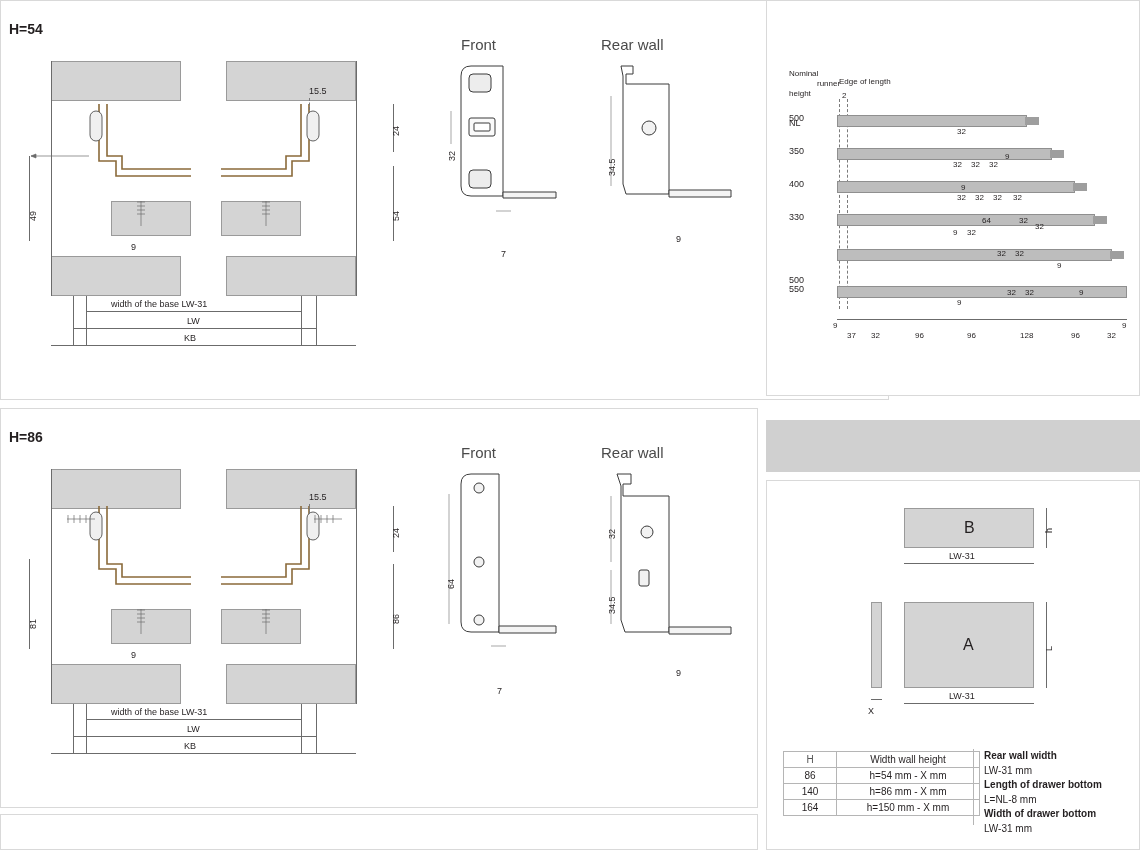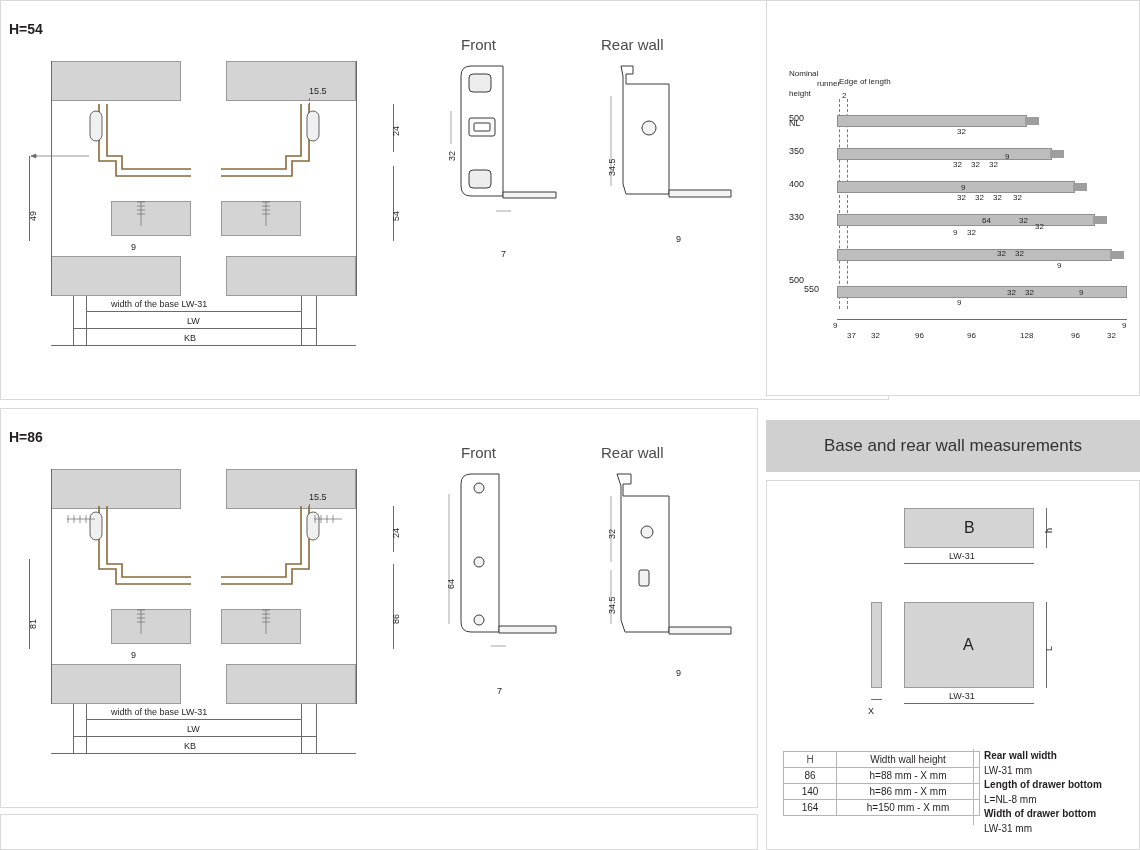--- a/index.html
+++ b/index.html
@@ -295,21 +295,21 @@
   <div style="position:absolute;left:0;top:246px;">
     <div class="lbl sm" style="left:22px;top:0;margin-top:28px;">500</div>
     <div style="position:absolute;left:70px;top:2px;width:275px;height:12px;background:#bdbdbd;border:1px solid #8f8f8f;box-sizing:border-box;"></div>
     <div style="position:absolute;left:343px;top:4px;width:14px;height:8px;background:#9e9e9e;"></div>
     <div class="lbl xs" style="left:230px;top:2px;">32</div>
     <div class="lbl xs" style="left:248px;top:2px;">32</div>
     <div class="lbl xs" style="left:290px;top:14px;">9</div>
   </div>
 
   <div style="position:absolute;left:0;top:283px;">
-    <div class="lbl sm" style="left:22px;top:0;margin-left:15px;">550</div>
+    <div class="lbl sm" style="left:22px;top:0;">550</div>
     <div style="position:absolute;left:70px;top:2px;width:290px;height:12px;background:#bdbdbd;border:1px solid #8f8f8f;box-sizing:border-box;"></div>
     <div class="lbl xs" style="left:190px;top:14px;">9</div>
     <div class="lbl xs" style="left:240px;top:4px;">32</div>
     <div class="lbl xs" style="left:258px;top:4px;">32</div>
     <div class="lbl xs" style="left:312px;top:4px;">9</div>
   </div>
 
   <div class="ln hl thin" style="left:70px;top:318px;width:290px;"></div>
   <div class="lbl xs" style="left:66px;top:320px;">9</div>
   <div class="lbl xs" style="left:80px;top:330px;">37</div>
@@ -317,21 +317,20 @@
   <div class="lbl xs" style="left:148px;top:330px;">96</div>
   <div class="lbl xs" style="left:200px;top:330px;">96</div>
   <div class="lbl xs" style="left:253px;top:330px;">128</div>
   <div class="lbl xs" style="left:304px;top:330px;">96</div>
   <div class="lbl xs" style="left:340px;top:330px;">32</div>
   <div class="lbl xs" style="left:355px;top:320px;">9</div>
 </div>
 
 <div class="section-title" style="left:766px;top:420px;width:374px;height:52px;">
   <div>
-    <div>Base and rear wall measurements</div>
   </div>
 </div>
 
 <div class="panel bordered" style="left:766px;top:480px;width:374px;height:370px;">
 
   <div class="board" style="left:137px;top:27px;width:130px;height:40px;"></div>
   <div class="lbl" style="left:197px;top:38px;font-size:16px;">B</div>
   <div class="ln hl thin" style="left:137px;top:82px;width:130px;"></div>
   <div class="lbl sm" style="left:182px;top:70px;">LW-31</div>
   <div class="ln vl thin" style="left:279px;top:27px;height:40px;"></div>
@@ -350,21 +349,21 @@
 
   <div style="position:absolute;left:16px;top:270px;">
     <table class="meas">
       <tbody>
           <tr>
         <th style="width:40px;color:#555;">H</th>
         <th class="bold" style="width:130px;">Width wall height</th>
       </tr>
       <tr>
         <td>86</td>
-        <td>h=88 mm - X mm</td>
+        <td>h=54 mm - X mm</td>
       </tr>
       <tr>
         <td>140</td>
         <td>h=86 mm - X mm</td>
       </tr>
       <tr>
         <td>164</td>
         <td>h=150 mm - X mm</td>
       </tr>
     </tbody>

